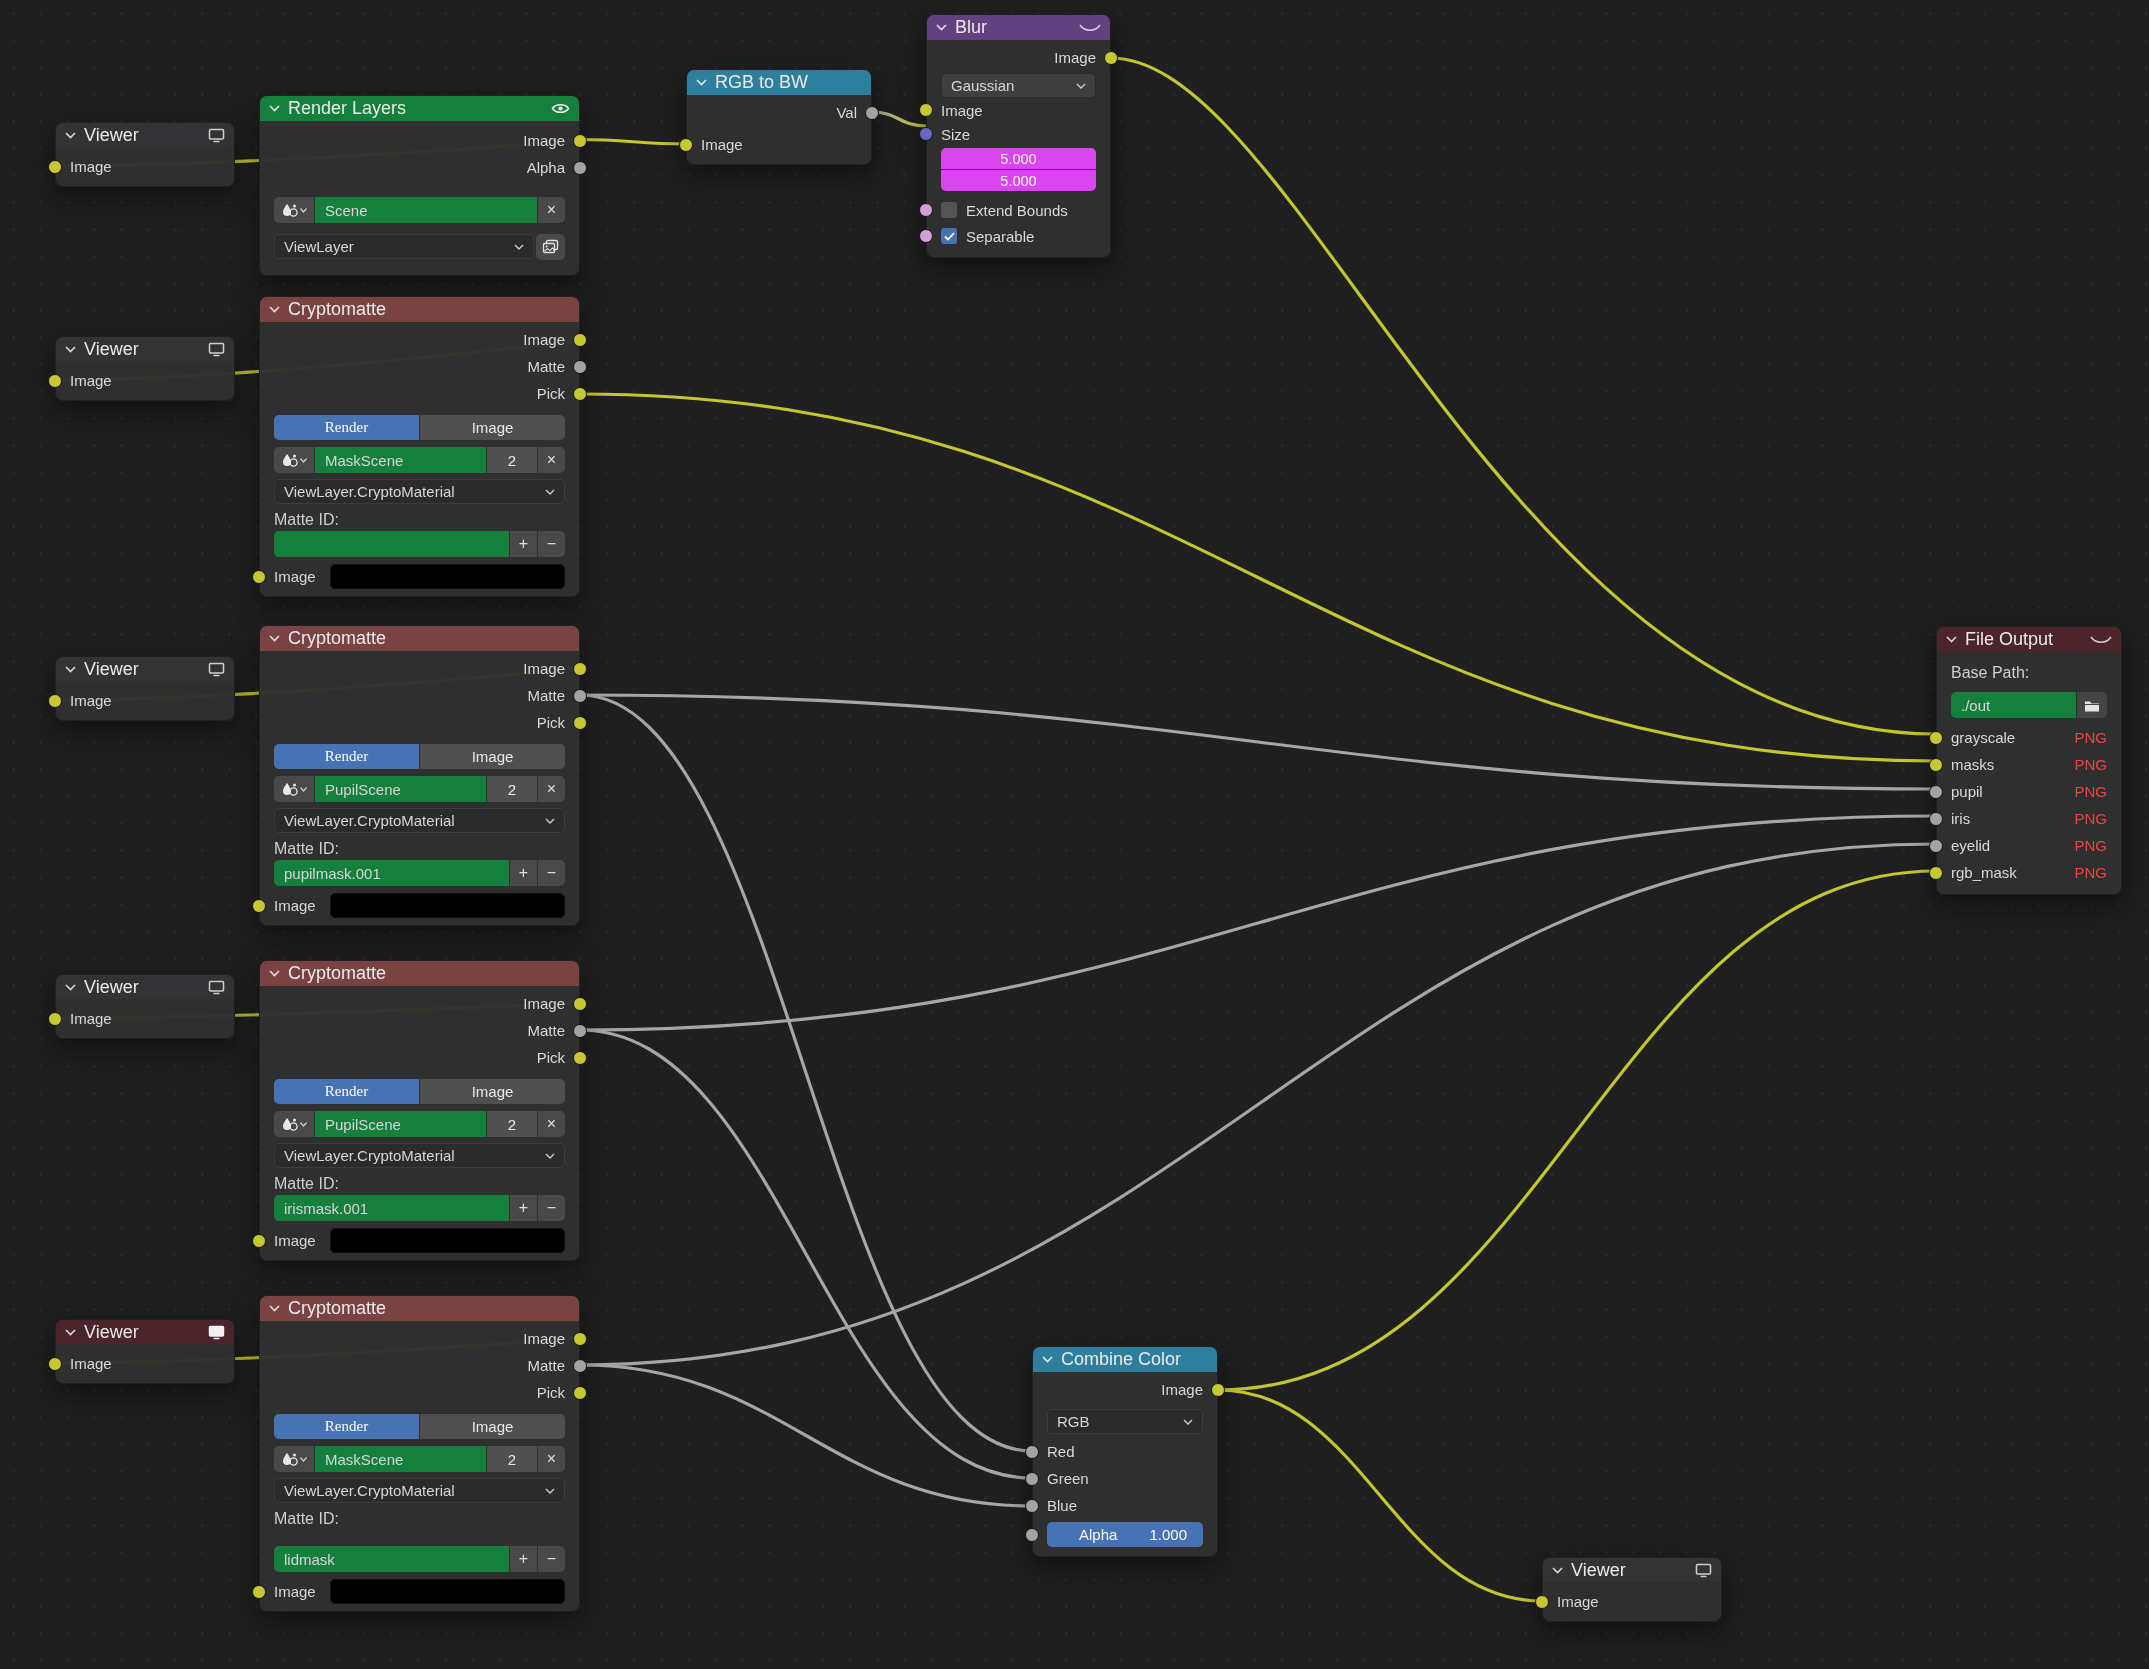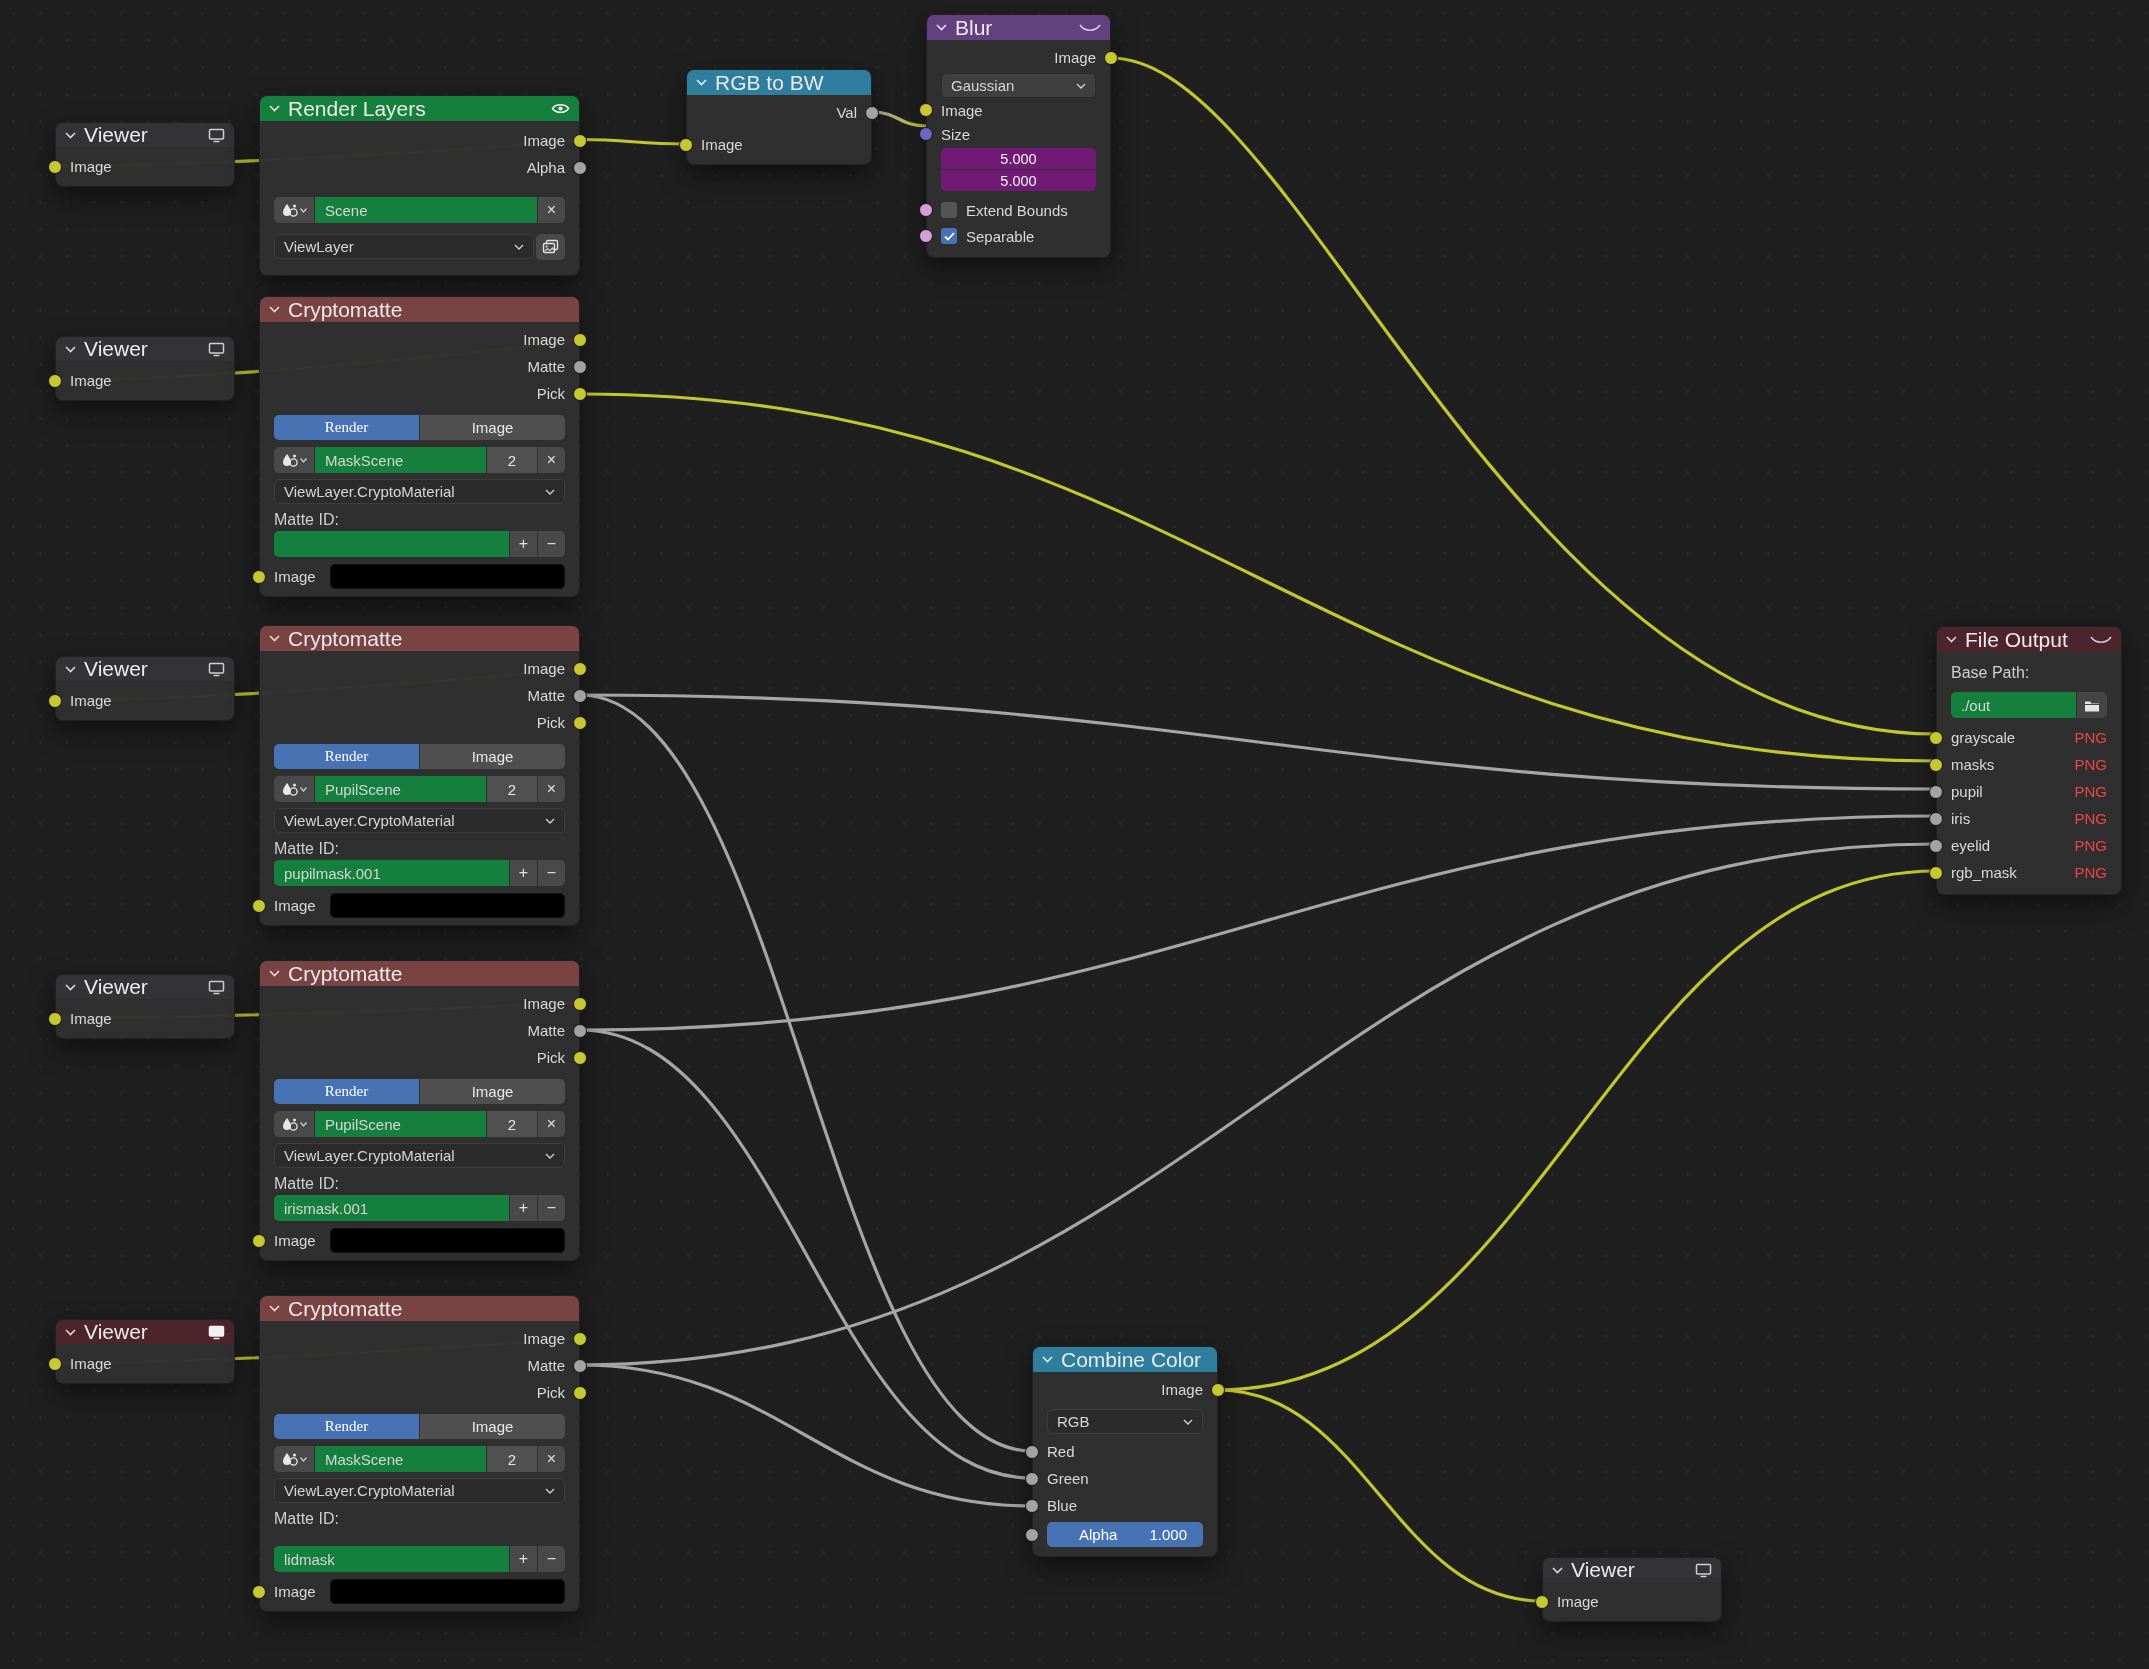--- a/index.html
+++ b/index.html
@@ -7,21 +7,21 @@
     background-color:#1f1f1f;
     background-image:radial-gradient(circle,#292929 1.2px,transparent 1.6px);
     background-size:27px 27px;
     font-family:"Liberation Sans","DejaVu Sans",sans-serif;
     -webkit-font-smoothing:antialiased;}
   #wires{position:absolute;left:0;top:0;z-index:0;}
   .node{position:absolute;z-index:2;background:rgba(48,48,48,.97);border-radius:8px;
     border:1px solid #212121;box-shadow:0 10px 26px rgba(0,0,0,.5);
     font-size:15px;color:#d9d9d9;box-sizing:border-box;}
   .hdr{height:25px;border-radius:7px 7px 0 0;display:flex;align-items:center;gap:8px;
-    padding:0 9px;color:#eceaea;font-size:21px;}
+    padding:0 9px;color:#eceaea;font-size:18px;}
   .htitle{white-space:nowrap;}
   .hspace{flex:1;}
   .body{padding:4px 0 6px 0;}
   .row{position:relative;height:27px;display:flex;align-items:center;padding:0 14px;}
   .row.out{justify-content:flex-end;}
   .lbl{white-space:nowrap;}
   .sock{position:absolute;width:14px;height:14px;border-radius:50%;
     border:1.5px solid #171717;top:50%;transform:translateY(-50%);box-sizing:border-box;}
   .sock.l{left:-8px;} .sock.r{right:-8px;}
   .s-img{background:#c7c831;} .s-val{background:#a3a3a3;}
@@ -44,21 +44,21 @@
     color:#e0e0e0;font-size:16px;}
   .pm.first{border-radius:0;} .pm.last{border-radius:0 5px 5px 0;}
   .dd{height:25px;margin:6px 14px 0 14px;background:#2b2b2b;border:1px solid #3d3d3d;
     border-radius:5px;display:flex;align-items:center;padding:0 9px;color:#d6d6d6;
     box-sizing:border-box;white-space:nowrap;}
   .dd .ddtext{flex:1;overflow:hidden;}
   .dd.light{background:#3f3f3f;border:1px solid #2b2b2b;}
   .sublabel{margin:7px 14px 0 14px;height:17px;font-size:16px;color:#cfcfcf;}
   .swatch{flex:1;height:23px;background:#000;border-radius:5px;margin-left:14px;border:1px solid #101010;}
   .vals{display:flex;flex-direction:column;gap:1px;margin:2px 14px 0 14px;}
-  .valfield{height:21px;background:#701a75;color:#f2f2f2;display:flex;align-items:center;
+  .valfield{height:21px;background:#d946ef;color:#f2f2f2;display:flex;align-items:center;
     justify-content:center;font-size:14.5px;}
   .valfield.top{border-radius:5px 5px 0 0;} .valfield.bot{border-radius:0 0 5px 5px;}
   .cb{width:16px;height:16px;border-radius:3px;background:#545454;margin-right:9px;
     display:flex;align-items:center;justify-content:center;flex:0 0 auto;}
   .cb.on{background:#4772b3;}
   .slider{flex:1;height:25px;background:#4772b3;border-radius:5px;display:flex;
     align-items:center;justify-content:space-between;color:#fff;padding:0 16px 0 32px;}
   .png{margin-left:auto;color:#ef4444;}
   .fo-name{flex:0 0 86px;white-space:nowrap;}
   .folderbtn{width:30px;background:#454545;border-radius:0 5px 5px 0;display:flex;

